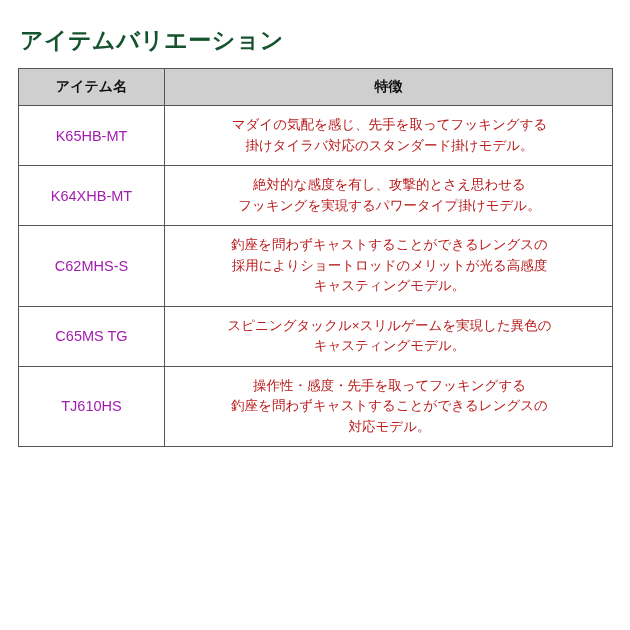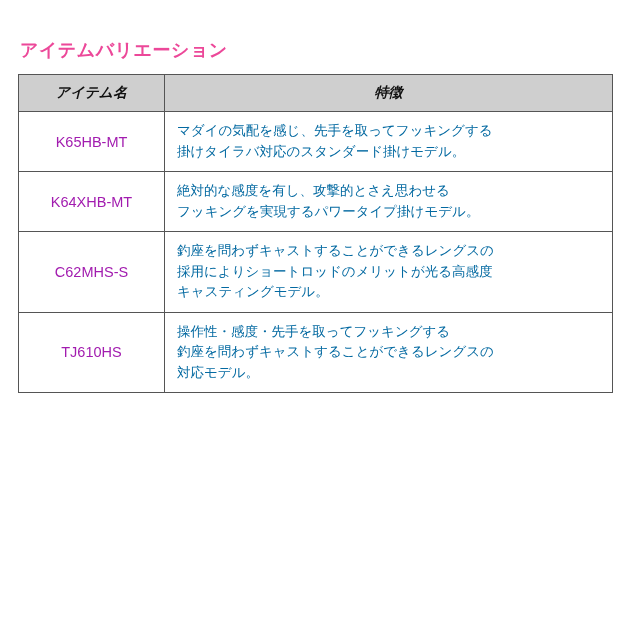--- a/index.html
+++ b/index.html
@@ -15,63 +15,62 @@
     overflow: hidden;
   }
   .page {
     width: 630px;
     height: 630px;
     box-sizing: border-box;
     padding: 16px 18px 0 18px;
     position: relative;
   }
   .page-title {
-    font-size: 18px;
+    font-size: 23px;
     font-weight: bold;
     letter-spacing: 0.5px;
-    margin: 22px 0 12px 2px;
-    color: #ec4899;
+    margin: 9px 0 12px 2px;
+    color: #14532d;
   }
   table.variation-table {
     border-collapse: collapse;
     width: 594px;
     table-layout: fixed;
   }
   table.variation-table th,
   table.variation-table td {
     border: 1px solid #555555;
     vertical-align: middle;
   }
   table.variation-table thead th {
     background: #cfcfcf;
     font-size: 14px;
     font-weight: bold;
     text-align: center;
     height: 34px;
     color: #111111;
-    font-style: italic;
   }
   .col-name {
     width: 146px;
   }
   .col-feature {
     width: 448px;
   }
   td.item-name {
     text-align: center;
     font-size: 14.5px;
     color: #a21caf;
     padding: 6px 4px;
   }
   td.item-feature {
     font-size: 13.5px;
     line-height: 1.52;
-    color: #0369a1;
+    color: #b91c1c;
     padding: 9px 10px 9px 12px;
-    text-align: left;
+    text-align: center;
   }
   td.item-feature .line {
     display: block;
     white-space: nowrap;
   }
 </style>
 </head>
 <body>
 
 <div class="page">
@@ -106,20 +105,27 @@
       </tr>
       <tr>
         <td class="item-name">C62MHS-S</td>
         <td class="item-feature">
           <span class="line">釣座を問わずキャストすることができるレングスの</span>
           <span class="line">採用によりショートロッドのメリットが光る高感度</span>
           <span class="line">キャスティングモデル。</span>
         </td>
       </tr>
       <tr>
+        <td class="item-name">C65MS TG</td>
+        <td class="item-feature">
+          <span class="line">スピニングタックル×スリルゲームを実現した異色の</span>
+          <span class="line">キャスティングモデル。</span>
+        </td>
+      </tr>
+      <tr>
         <td class="item-name">TJ610HS</td>
         <td class="item-feature">
           <span class="line">操作性・感度・先手を取ってフッキングする</span>
           <span class="line">釣座を問わずキャストすることができるレングスの</span>
           <span class="line">対応モデル。</span>
         </td>
       </tr>
     </tbody>
   </table>
 

